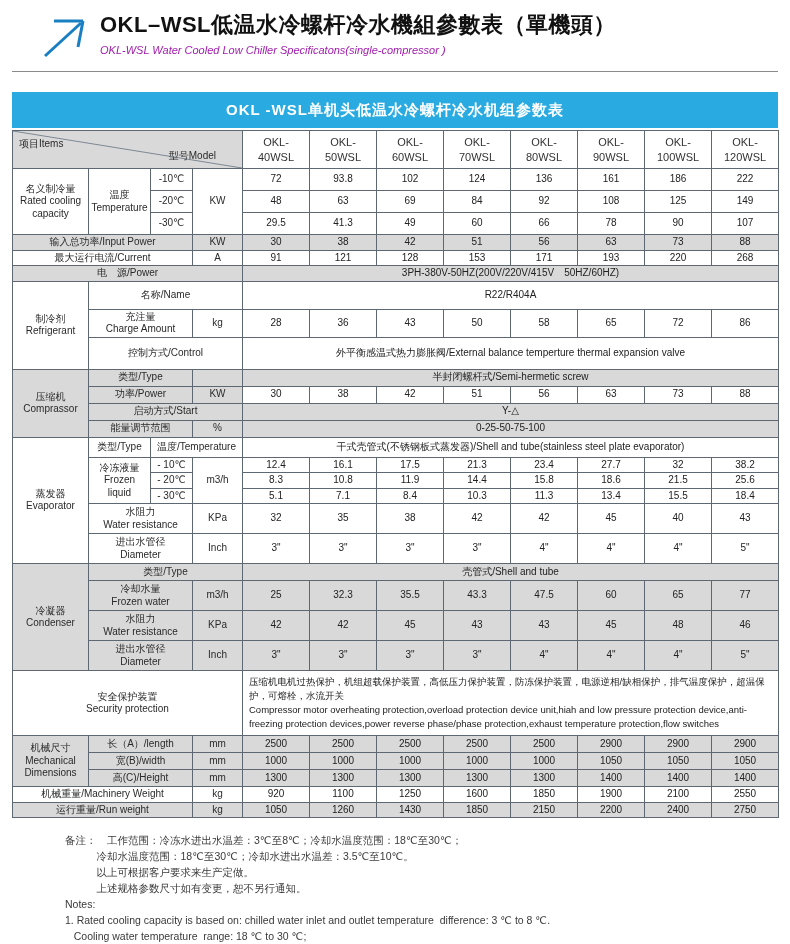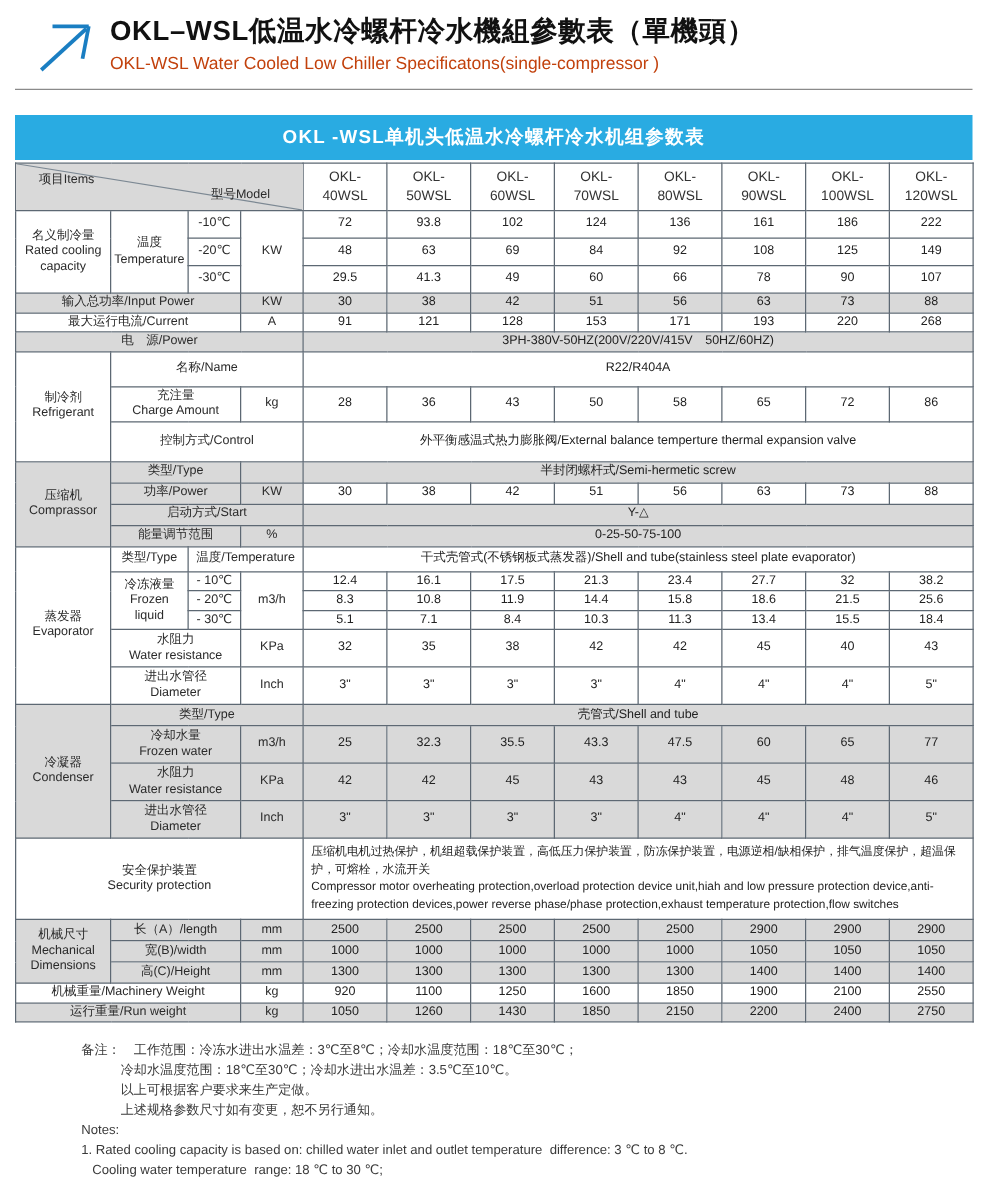--- a/index.html
+++ b/index.html
@@ -10,35 +10,36 @@
     position: relative;
     height: 944px;
     overflow: hidden;
   }
 
   
   .page-header {
     display: flex;
     align-items: flex-start;
     gap: 10px;
-    padding: 12px 12px 0 28px;
+    padding: 12px 12px 0 40px;
   }
   .arrow-wrap { width: 50px; height: 46px; flex: 0 0 auto; margin-top: 2px; }
   .titles .title-zh {
     font-size: 22px;
     font-weight: bold;
     color: #111;
     letter-spacing: 0.5px;
     line-height: 26px;
   }
   .titles .title-en {
-    font-size: 14px;
-    color: #c2410c;
+    font-size: 11px;
+    color: #a21caf;
     line-height: 21px;
     margin-top: 2px;
+    font-style: italic;
   }
   .rule {
     border: none;
     border-top: 1px solid #8a8a8a;
     margin: 10px 12px 0 12px;
   }
 
   
   .sheet { margin: 20px 12px 0 12px; width: 766px; }
   .banner {
@@ -77,21 +78,21 @@
     text-align: left;
     font-size: 9.5px;
     line-height: 14px;
     padding: 4px 6px;
     white-space: pre-wrap;
   }
   
   td.diag { position: relative; padding: 0; }
   td.diag svg { position: absolute; inset: 0; width: 100%; height: 100%; }
   td.diag .diag-items {
-    position: absolute; left: 18px; top: 7px; font-size: 10px; color: #2a2a2a;
+    position: absolute; left: 6px; top: 7px; font-size: 10px; color: #2a2a2a;
   }
   td.diag .diag-model {
     position: absolute; right: 26px; bottom: 6px; font-size: 10px; color: #2a2a2a;
   }
 
   
   .footnotes { margin: 14px 12px 0 26px; }
   .footnotes .note-line {
     font-size: 10.5px;
     color: #3a3a3a;

